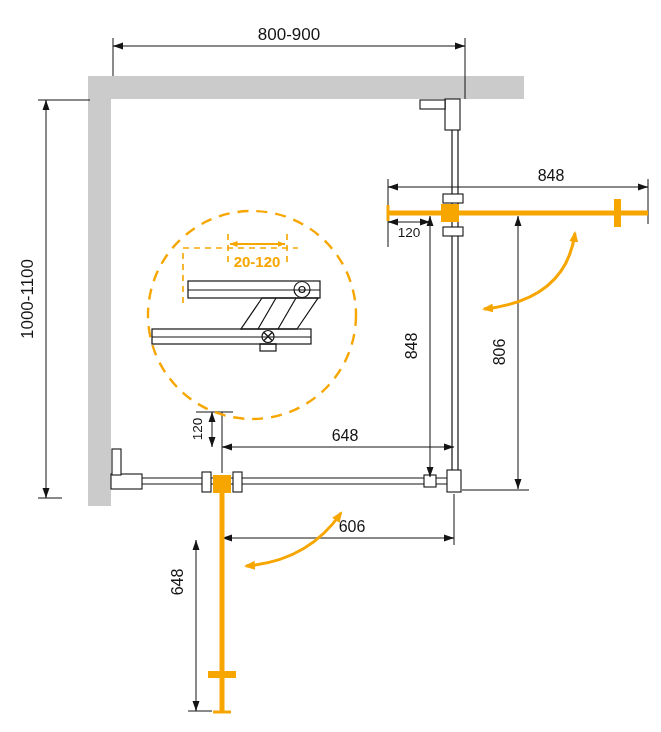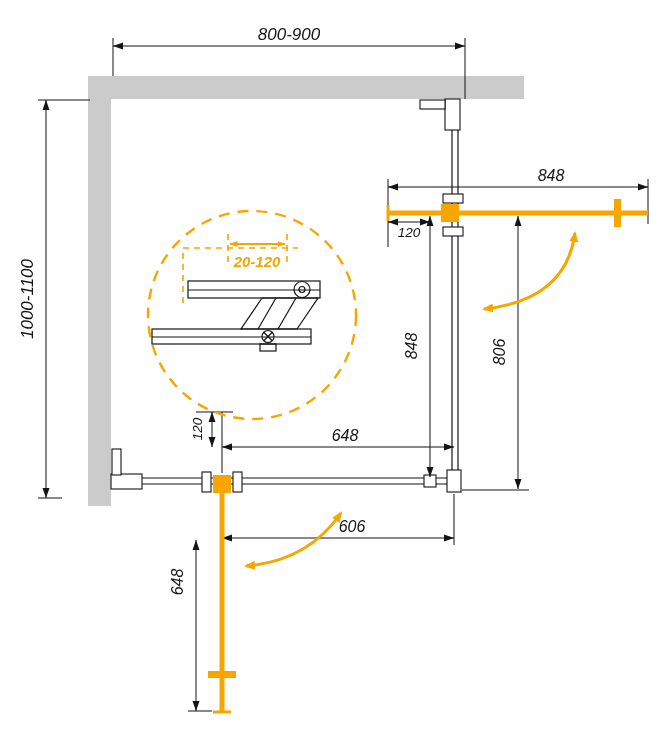--- a/index.html
+++ b/index.html
@@ -1,21 +1,21 @@
 <!DOCTYPE html>
 <html style="--accent: #F7A600; --wall: #CBCBCB; --line: #141414;"><head>
 <meta charset="utf-8">
 <style>
   :root{
     --accent:#F7A600;
     --wall:#CBCBCB;
     --line:#141414;
   }
   html,body{margin:0;padding:0;background:#ffffff;}
-  .stage{position:relative;width:661px;height:732px;background:#fff;overflow:hidden;font-style:italic;}
+  .stage{position:relative;width:661px;height:732px;background:#fff;overflow:hidden;}
   svg{display:block;}
 
   .wall{fill:var(--wall);stroke:none;}
   .k{stroke:var(--line);stroke-width:1.2;fill:none;}
   .kf{stroke:var(--line);stroke-width:1.1;fill:#ffffff;}
   .dim{stroke:var(--line);stroke-width:1;fill:none;}
   .ext{stroke:var(--line);stroke-width:1;fill:none;}
   .dim-txt{font-family:"Liberation Sans","DejaVu Sans",sans-serif;fill:var(--line);}
   .acc-txt{font-family:"Liberation Sans","DejaVu Sans",sans-serif;fill:var(--accent);font-weight:bold;}
   .door{stroke:var(--accent);stroke-width:5;fill:none;}

